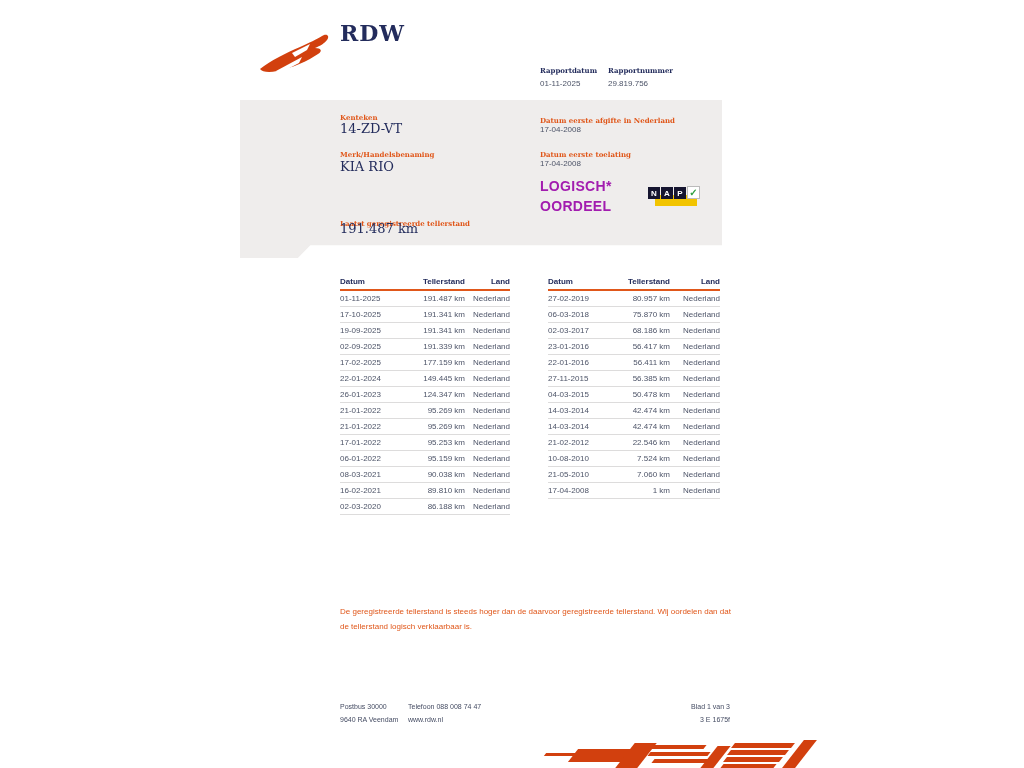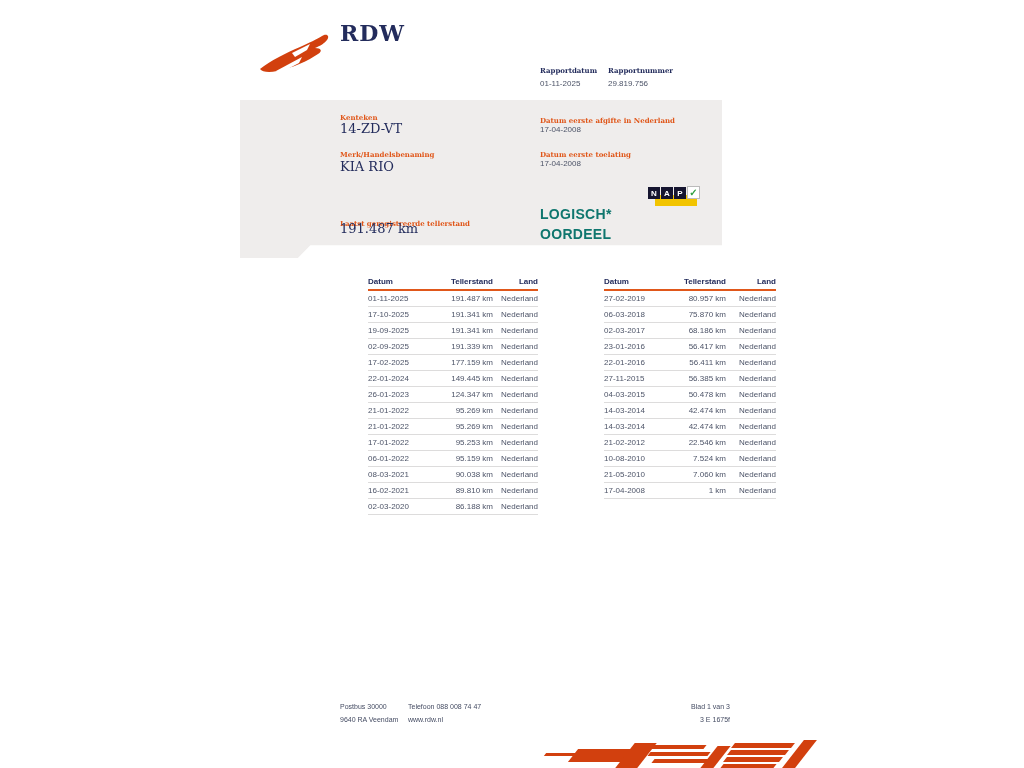--- a/index.html
+++ b/index.html
@@ -19,40 +19,40 @@
 
   
   .vehicle-box { position:absolute; left:240px; top:100px; width:482px; height:158px;
                  background:#efedec;
                  clip-path: polygon(0 0, 100% 0, 100% 92%, 14.6% 92%, 12% 100%, 0 100%); }
   .field-label { position:absolute; font-family:"DejaVu Serif", serif; font-weight:bold;
                  font-size:7px; color:#e0571a; }
   .field-value-lg { position:absolute; font-family:"DejaVu Serif", serif; font-size:13px;
                     color:#232c5c; }
   .field-value-sm { position:absolute; font-size:8px; color:#4d5468; }
-  .oordeel { position:absolute; left:540px; top:204px; font-weight:bold; font-size:14px;
-             line-height:20px; color:#0f766e; letter-spacing:0.3px; }
+  .oordeel { position:absolute; left:540px; top:176px; font-weight:bold; font-size:14px;
+             line-height:20px; color:#a21caf; letter-spacing:0.3px; }
 
   
   .nap { position:absolute; left:648px; top:186px; width:50px; height:22px; }
   .nap-yellow { position:absolute; left:7px; top:9px; width:42px; height:11px; background:#f2c400; }
   .nap-letters { position:absolute; left:0; top:1px; display:flex; }
   .nap-letter { width:12px; height:12px; background:#15152f; color:#fff; font-weight:bold;
                 font-size:8px; display:flex; align-items:center; justify-content:center;
                 margin-right:1px; }
   .nap-check { width:13px; height:13px; background:#fff; border:1px solid #bbb; color:#2f9e40;
                font-weight:bold; font-size:10px; display:flex; align-items:center;
                justify-content:center; margin-top:-1px; }
 
   
   .tables-wrap { position:absolute; left:340px; top:277px; }
   .tables-title { font-family:"DejaVu Serif", serif; font-weight:bold; font-size:8px;
                   color:#e0571a; margin-bottom:4px; }
   .tables-row { display:flex; align-items:flex-start; }
-  table.tell { border-collapse:collapse;margin-left:28px; }
+  table.tell { border-collapse:collapse; }
   table.tell th { font-size:8px; font-weight:bold; color:#232c5c; text-align:right;
                   padding:0 0 3px 0; border-bottom:2px solid #e0571a; }
   table.tell th:first-child { text-align:left; }
   table.tell td { font-size:8px; color:#4d5468; text-align:right; padding:3px 0;
                   border-bottom:1px solid #dddcdc; }
   table.tell td:first-child { text-align:left; }
   .tbl-left  { width:170px; margin-right:38px; }
   .tbl-right { width:172px; }
   .tbl-left  th:first-child, .tbl-left  td:first-child { width:70px; }
   .tbl-left  th:nth-child(2), .tbl-left  td:nth-child(2) { width:55px; }
@@ -283,20 +283,21 @@
               <td>17-04-2008</td>
               <td>1 km</td>
               <td>Nederland</td>
             </tr>
           </tbody>
         </table>
     </div>
   </div>
 
   <div class="footnote">
+    <div class="footnote-text">De geregistreerde tellerstand is steeds hoger dan de daarvoor geregistreerde tellerstand. Wij oordelen dan dat de tellerstand logisch verklaarbaar is.</div>
   </div>
 
   <div class="footer-item" style="left:340px; top:703px;">Postbus 30000</div>
   <div class="footer-item" style="left:340px; top:716px;">9640 RA Veendam</div>
   <div class="footer-item" style="left:408px; top:703px;">Telefoon 088 008 74 47</div>
   <div class="footer-item" style="left:408px; top:716px;">www.rdw.nl</div>
   <div class="footer-item footer-right" style="right:294px; top:703px;">Blad 1 van 3</div>
   <div class="footer-item footer-right" style="right:294px; top:716px;">3 E 1675f</div>
 
   <div class="stripes">

